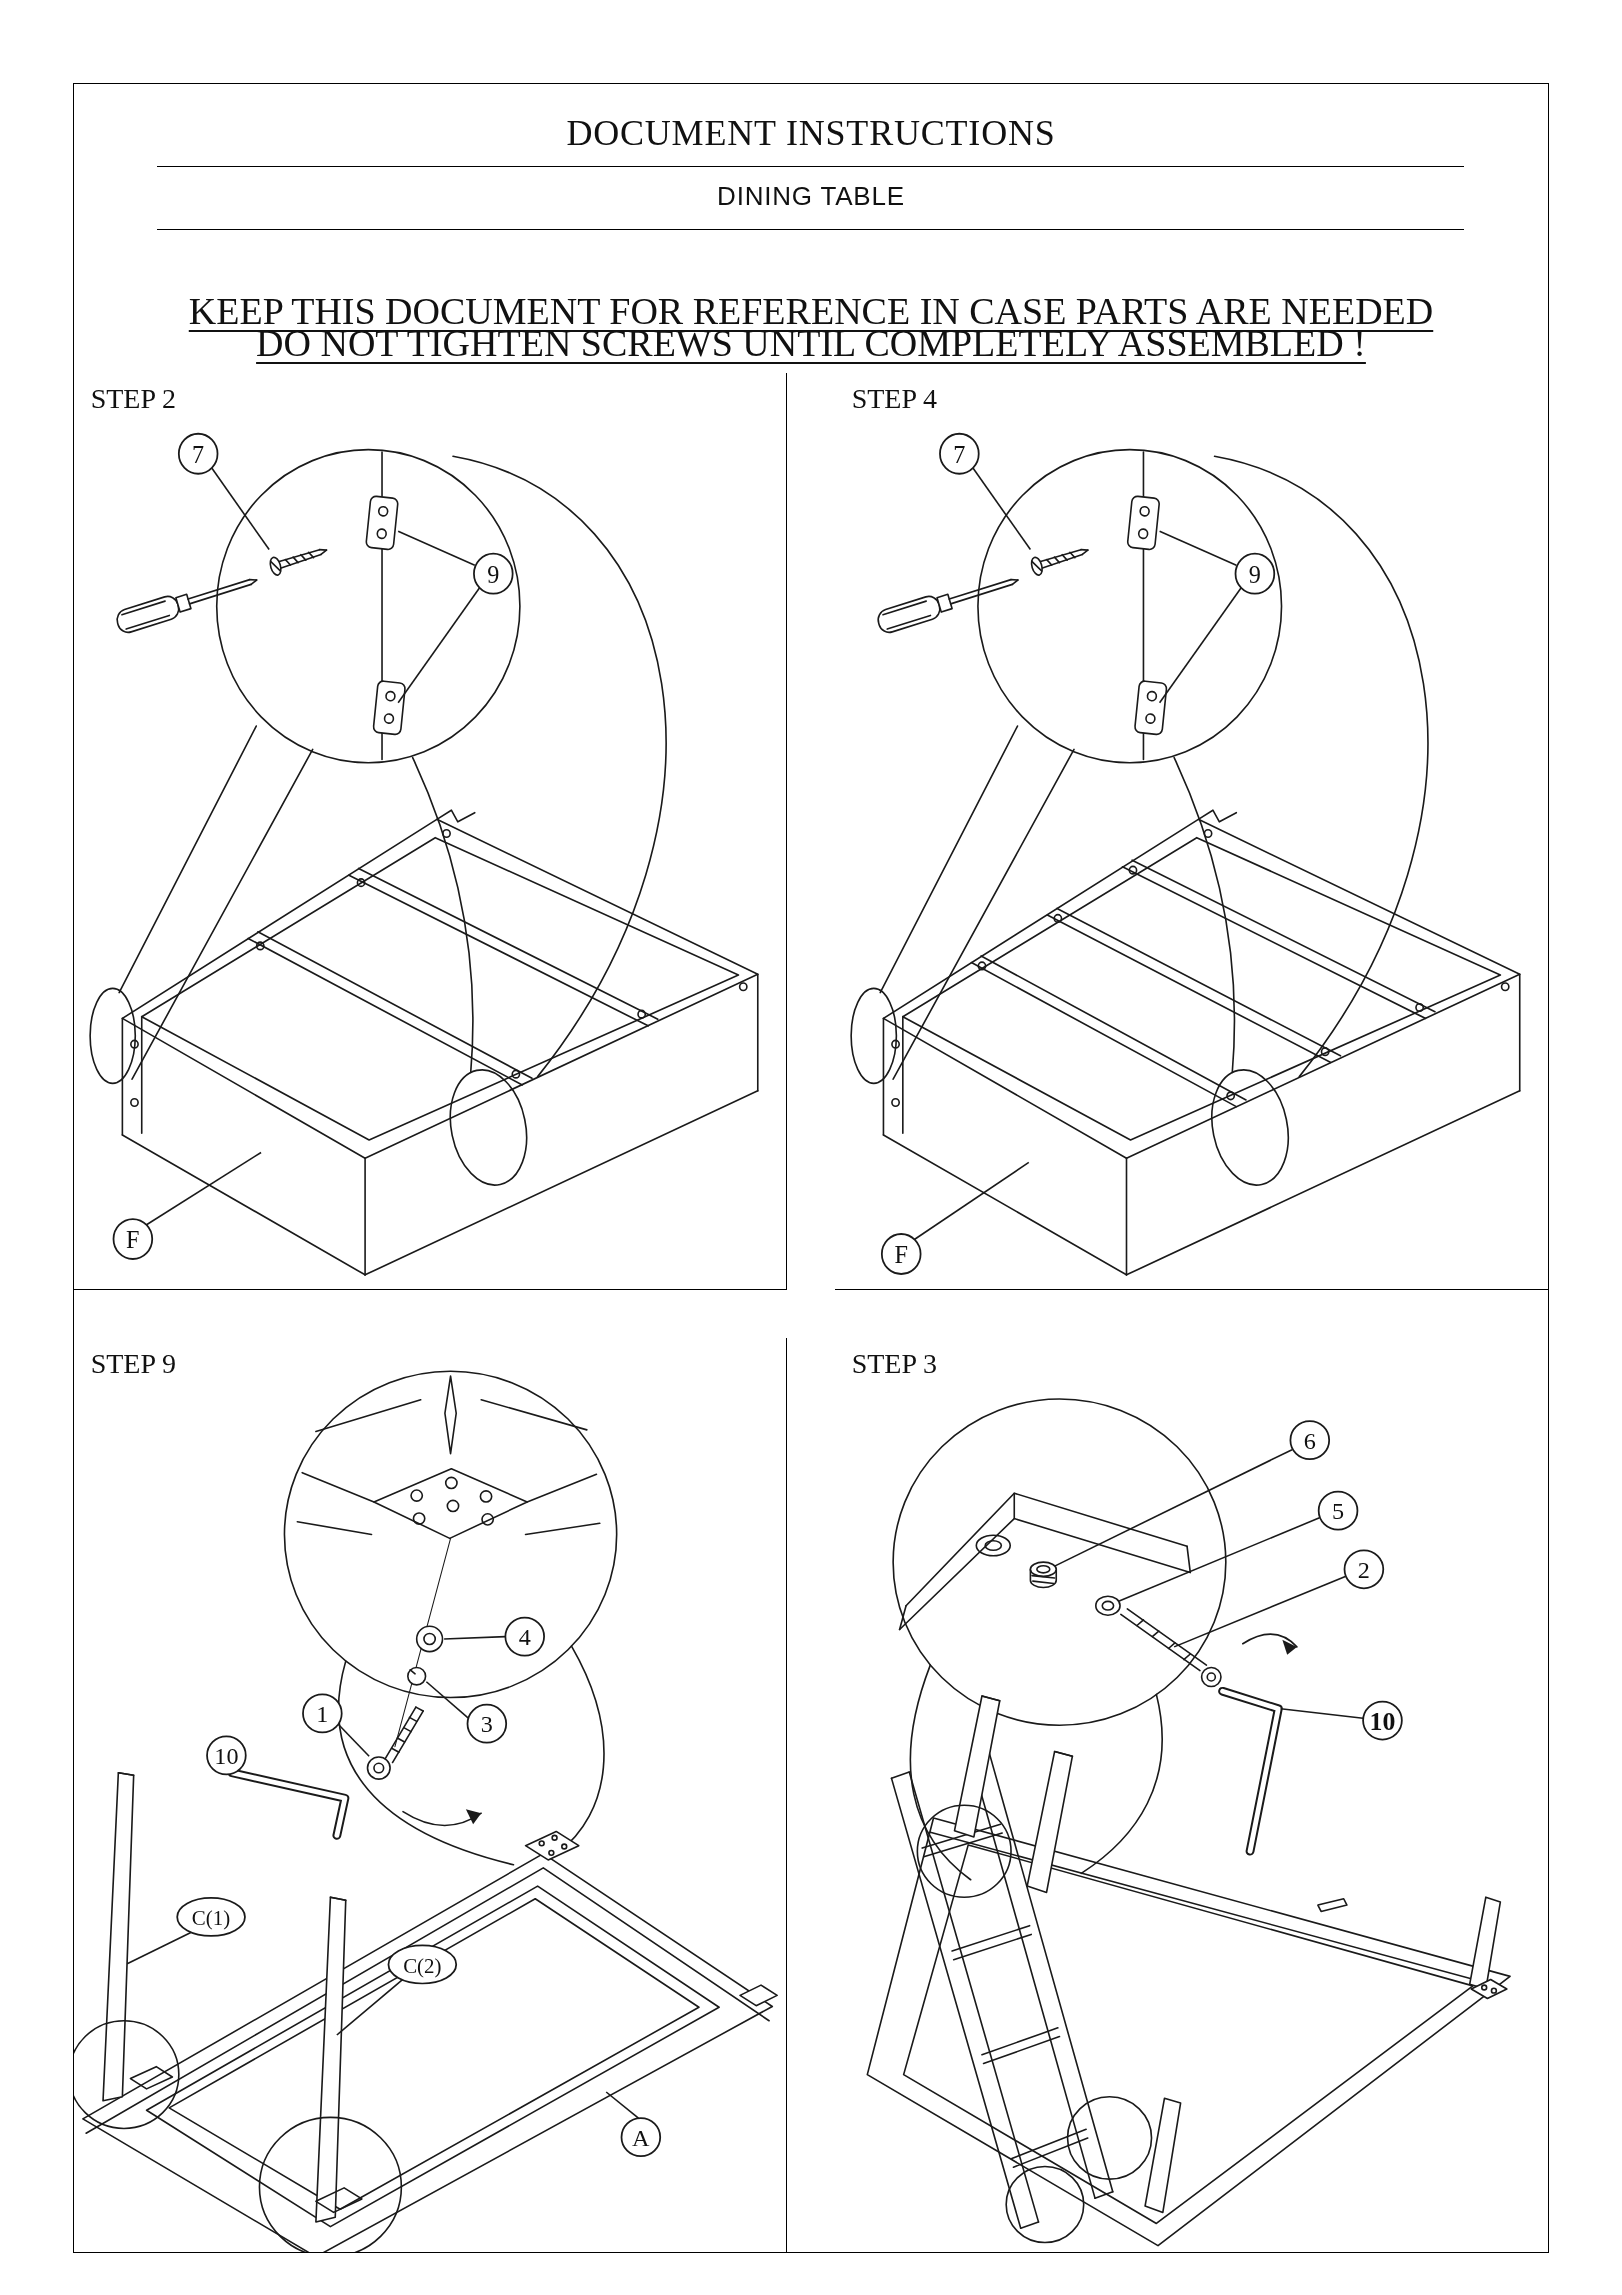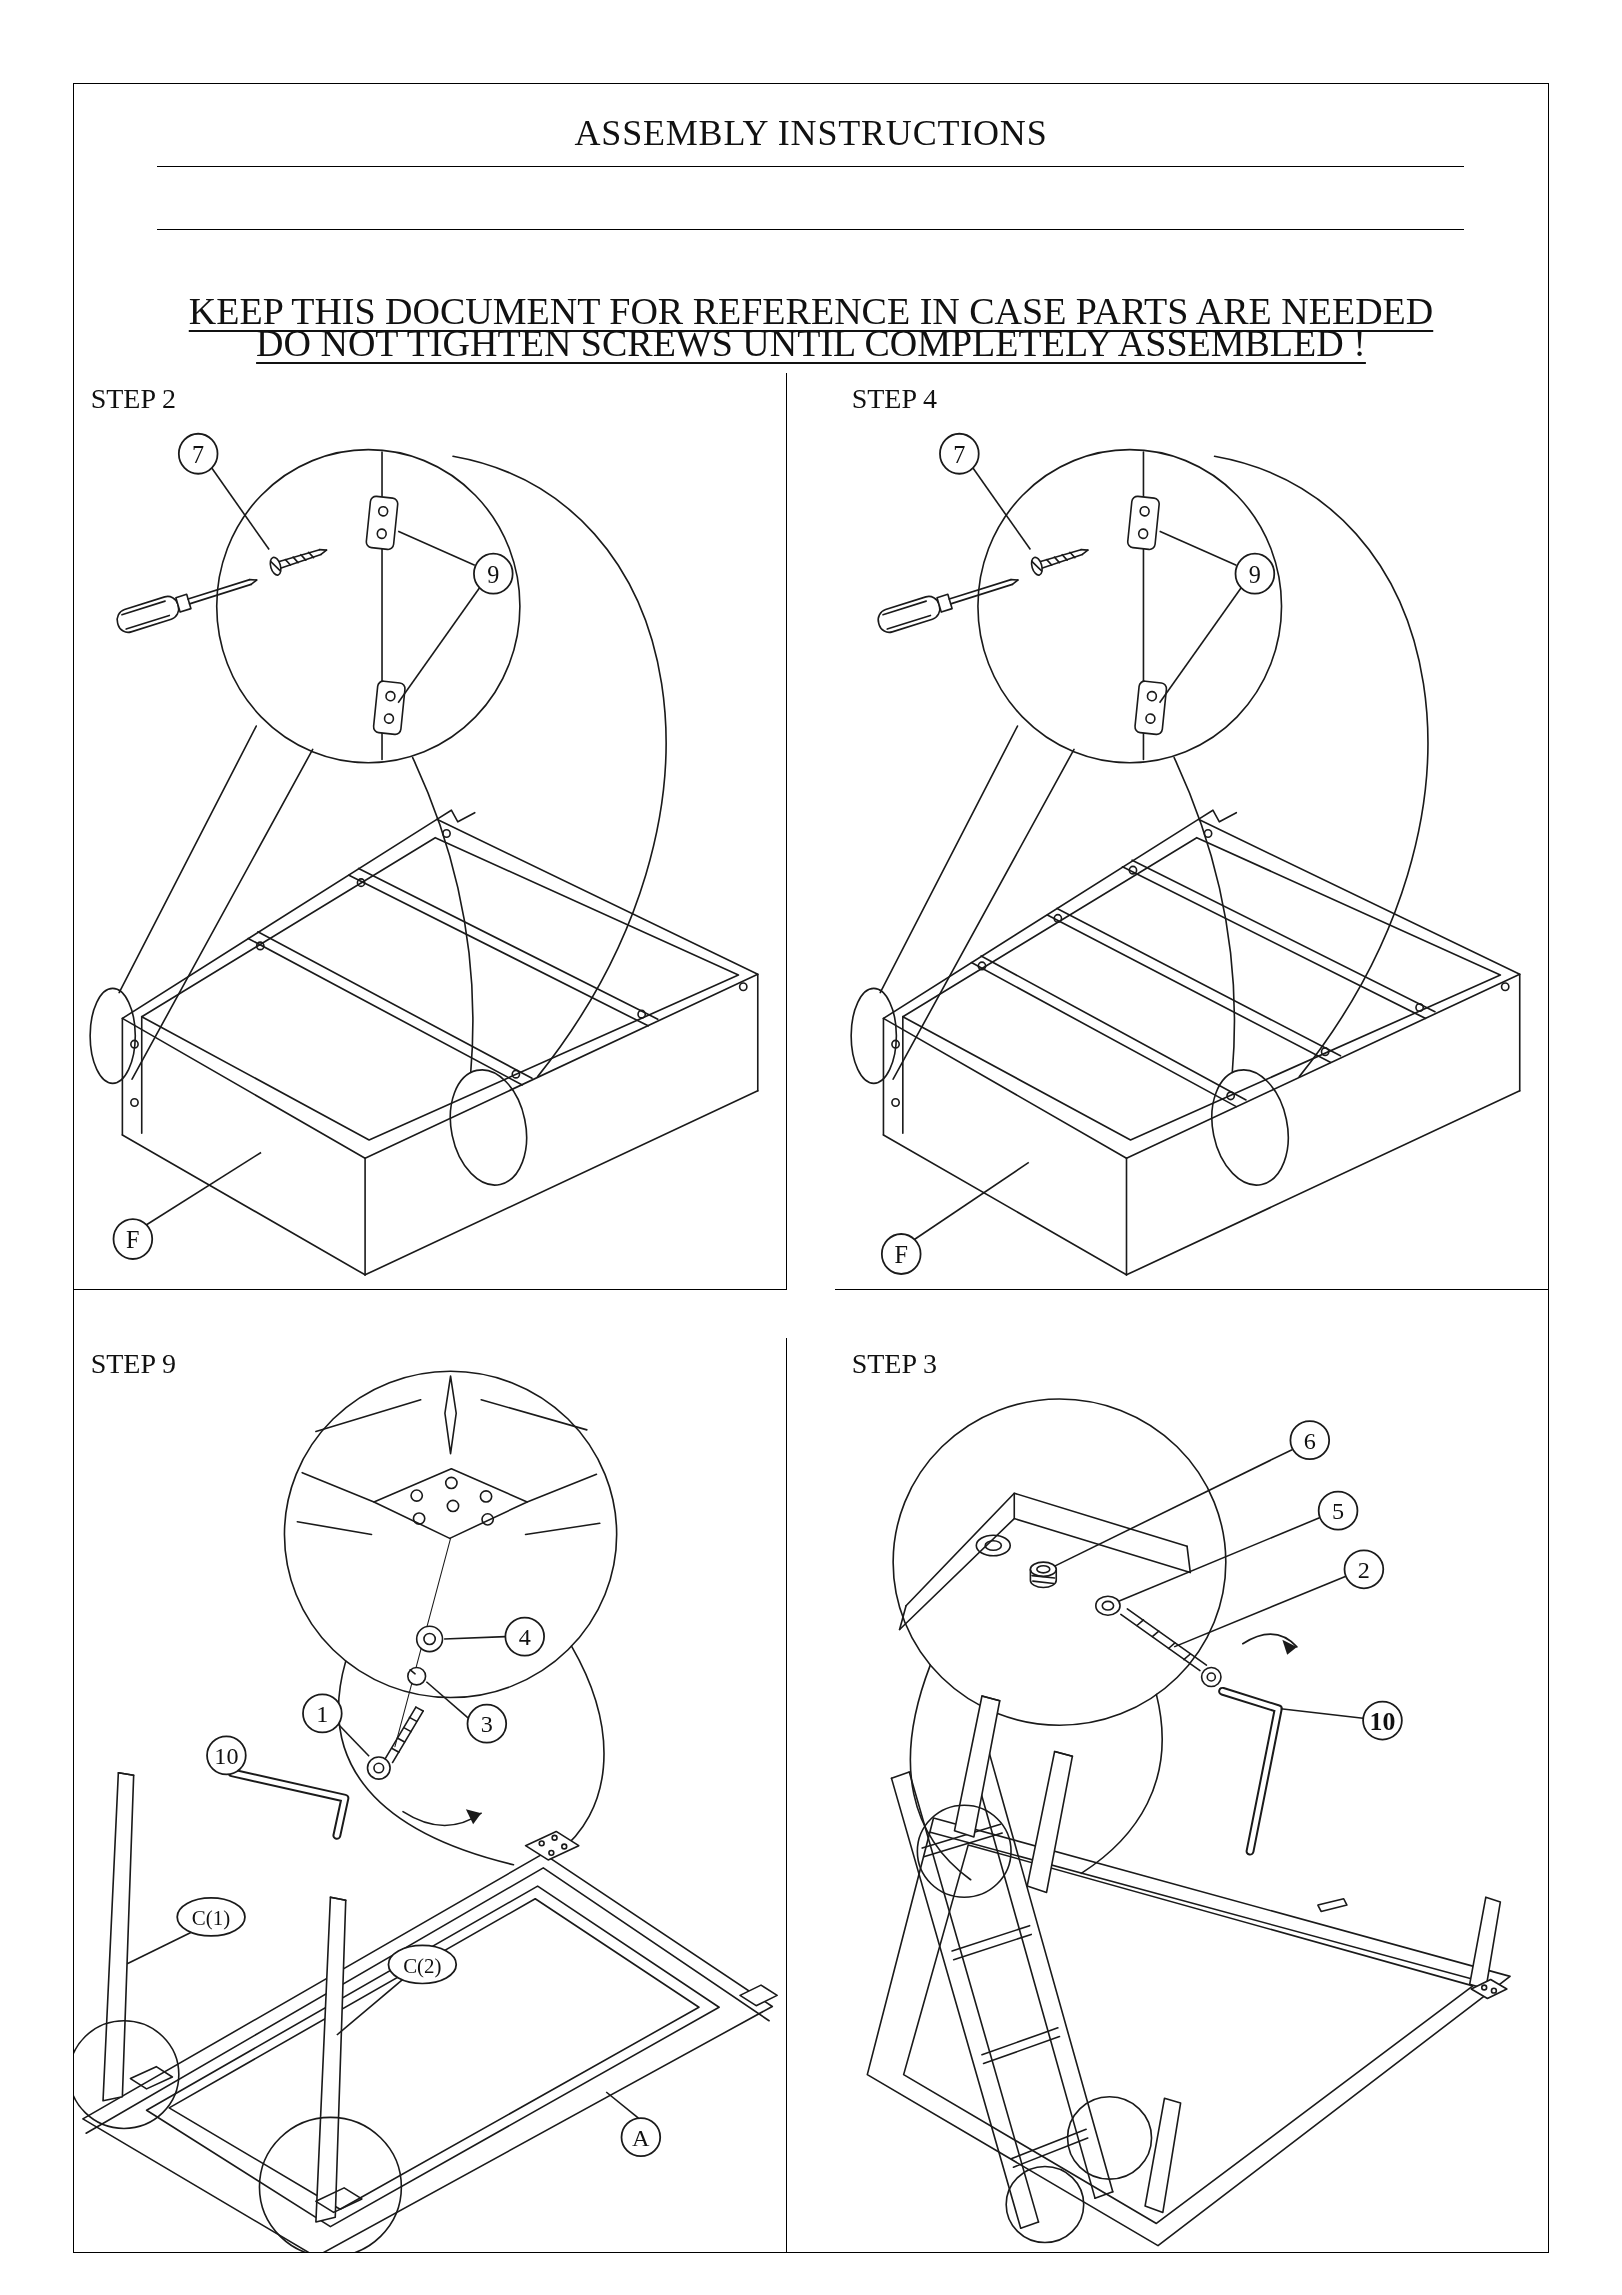--- a/index.html
+++ b/index.html
@@ -61,22 +61,23 @@
   }
   .co text.s { font-size:26px; }
   .co text.b { font-weight:bold; font-size:32px; }
 </style>
 </head>
 <body>
 
 <div class="page">
   <div class="sheet">
 
-    <div class="doc-title">ASSEMBLY INSTRUCTIONS</div>
+    <div class="doc-title">DOCUMENT INSTRUCTIONS</div>
     <div class="rule rule1"></div>
+    <div class="doc-subtitle">DINING TABLE</div>
     <div class="rule rule2"></div>
     <div class="warning warning1">KEEP THIS DOCUMENT FOR REFERENCE IN CASE PARTS ARE NEEDED</div>
     <div class="warning warning2">DO NOT TIGHTEN SCREWS UNTIL COMPLETELY ASSEMBLED !</div>
 
     <div class="grid">
 
       <section class="panel panel-tl">
         <div class="step-label">STEP 2</div>
         <svg class="panel-svg" viewBox="0 0 883 1100" preserveAspectRatio="none">
           <g class="ln">

